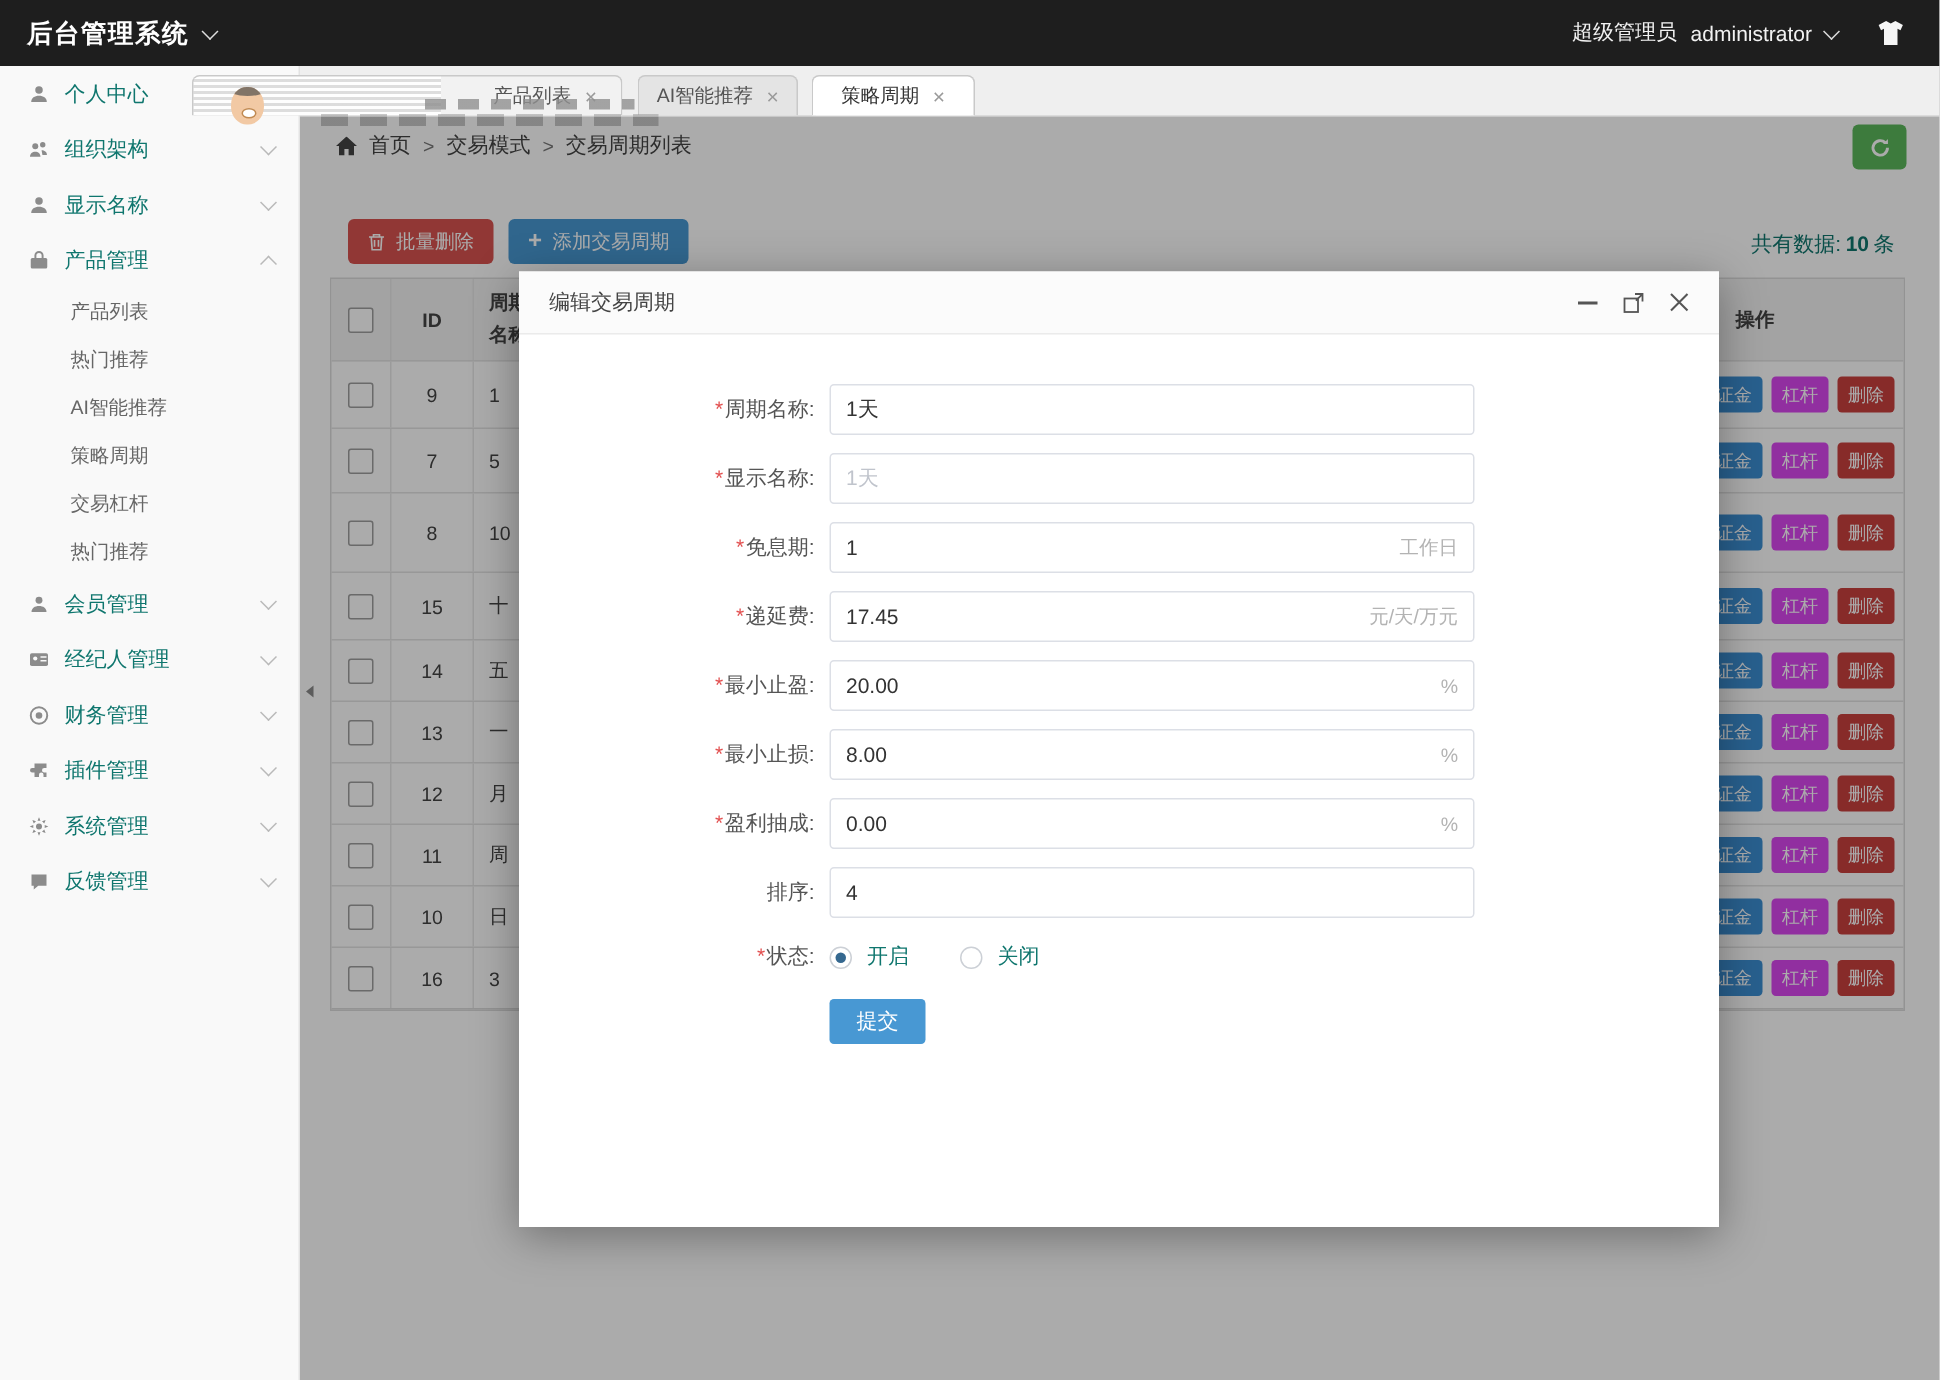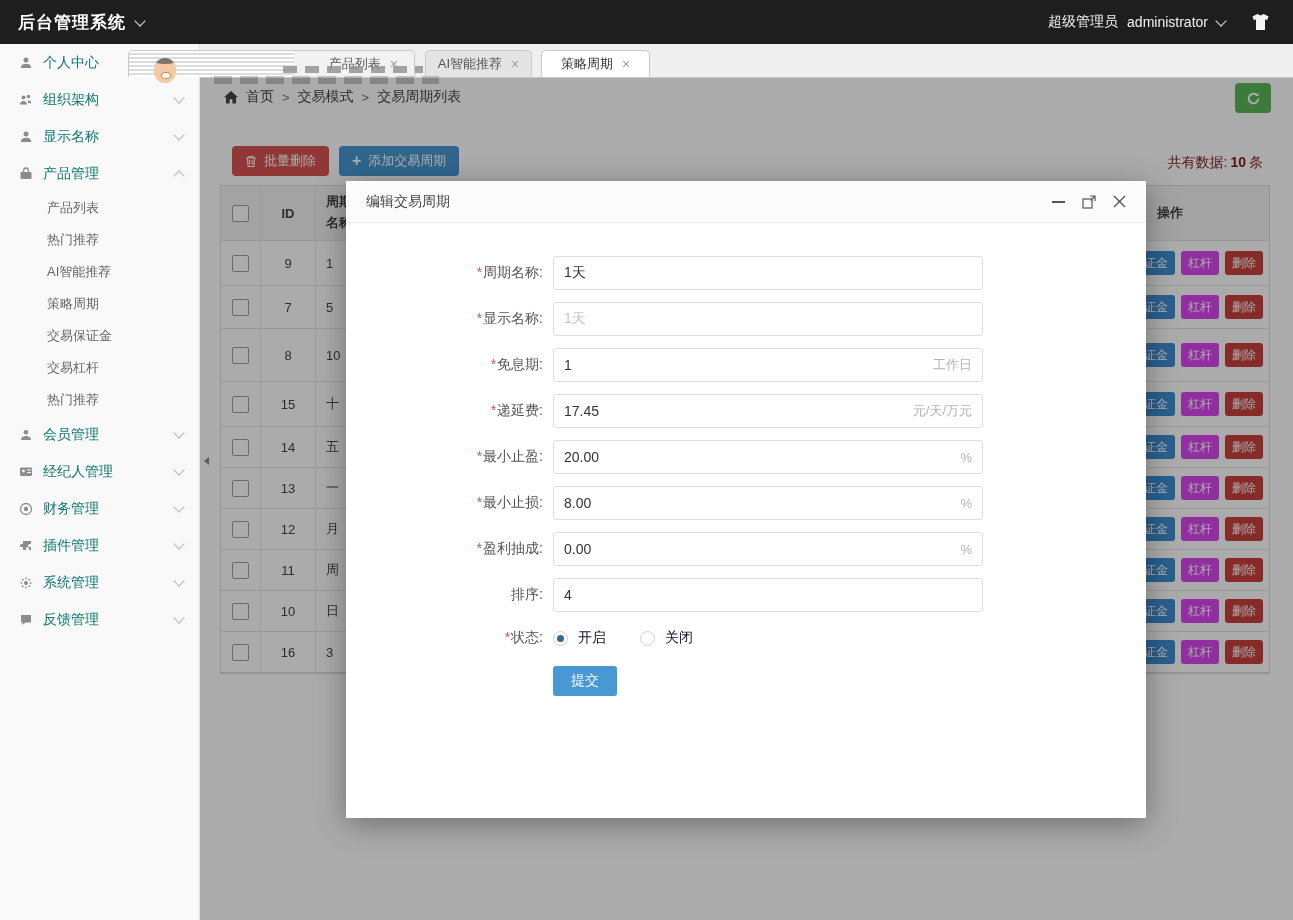--- a/index.html
+++ b/index.html
@@ -55,21 +55,21 @@
   .crumbs{height:38px;display:flex;align-items:center;gap:8px;padding-left:24px;font-size:14px;color:#444;}
   .crumbs .sep{color:#777;font-size:13px;}
   .refresh-btn{position:absolute;top:5px;right:22px;width:36px;height:30px;background:#5cb85c;border:none;
     border-radius:4px;display:flex;align-items:center;justify-content:center;cursor:pointer;}
   .toolbar{position:absolute;top:68px;left:32px;display:flex;gap:10px;}
   .btn{height:30px;border:none;border-radius:4px;color:#fff;font-size:13px;display:inline-flex;
     align-items:center;gap:7px;padding:0 13px;cursor:pointer;}
   .btn-danger{background:#d9534f;}
   .btn-primary{background:#4898d3;}
   .plus{font-size:16px;font-weight:bold;line-height:1;}
-  .total{position:absolute;top:76px;right:30px;font-size:14px;color:#7f1d1d;}
+  .total{position:absolute;top:76px;right:30px;font-size:14px;color:#0f766e;}
   .total b{margin:0 3px;}
   
   .dtable{position:absolute;left:20px;top:107px;right:23px;border:1px solid #dcdcdc;box-sizing:border-box;}
   .trow{display:grid;grid-template-columns:40px 55px 1fr 132px;border-bottom:1px solid #e3e3e3;}
   .trow:last-child{border-bottom:1px solid #dcdcdc;}
   .cell{display:flex;align-items:center;justify-content:center;border-right:1px solid #e8e8e8;
     font-size:13px;color:#444;overflow:visible;}
   .cell:last-child{border-right:none;}
   .cell-name{justify-content:flex-start;padding-left:10px;}
   .thead{background:#f3f3f3;height:54px;font-weight:bold;color:#333;}
@@ -95,21 +95,21 @@
   .m-body{padding-top:33px;}
   .frow{display:flex;align-items:center;height:34px;margin-bottom:12px;}
   .flabel{width:207px;text-align:right;padding-right:10px;font-size:14px;color:#555;box-sizing:border-box;}
   .req{color:#e25050;margin-right:1px;}
   .fbox{width:408px;height:32px;border:1px solid #dcdfe6;border-radius:3px;display:flex;align-items:center;
     padding:0 10px;font-size:14px;color:#333;background:#fff;cursor:text;}
   .fbox .suffix{margin-left:auto;color:#b3b3b3;font-size:13px;}
   .fbox .val.ph{color:#c0c4cc;}
   .srow{display:flex;align-items:center;margin-top:16px;height:20px;}
   .rgroup{display:flex;align-items:center;gap:34px;}
-  .ritem{display:flex;align-items:center;gap:10px;font-size:14px;color:#0f172a;cursor:pointer;}
+  .ritem{display:flex;align-items:center;gap:10px;font-size:14px;color:#0f766e;cursor:pointer;}
   .radio{width:15px;height:15px;border:1px solid #ccd0d6;border-radius:50%;background:#fff;
     display:inline-flex;align-items:center;justify-content:center;box-sizing:border-box;}
   .radio.sel::after{content:"";width:7px;height:7px;border-radius:50%;background:#35688f;}
   .submit{display:block;margin:18px 0 0 207px;width:64px;height:30px;background:#4898d3;color:#fff;
     border:none;border-radius:3px;font-size:14px;cursor:pointer;font-family:Liberation Mono, monospace;}
   svg{display:block;}
 </style>
 </head>
 <body>
 
@@ -177,21 +177,20 @@
       </div>
 
   <div class="side-sub">产品列表</div>
 
   <div class="side-sub">热门推荐</div>
 
   <div class="side-sub">AI智能推荐</div>
 
   <div class="side-sub">策略周期</div>
 
-  <div class="side-sub">交易保证金</div>
 
   <div class="side-sub">交易杠杆</div>
 
   <div class="side-sub">热门推荐</div>
 
   <div class="side-item">
     <span class="s-ico">
           <svg width="14" height="14" viewBox="0 0 14 14" fill="#8c8c8c">
             <circle cx="7" cy="4.2" r="2.3"></circle>
             <path d="M2 12c0-2.6 2.2-4 5-4s5 1.4 5 4z"></path>

